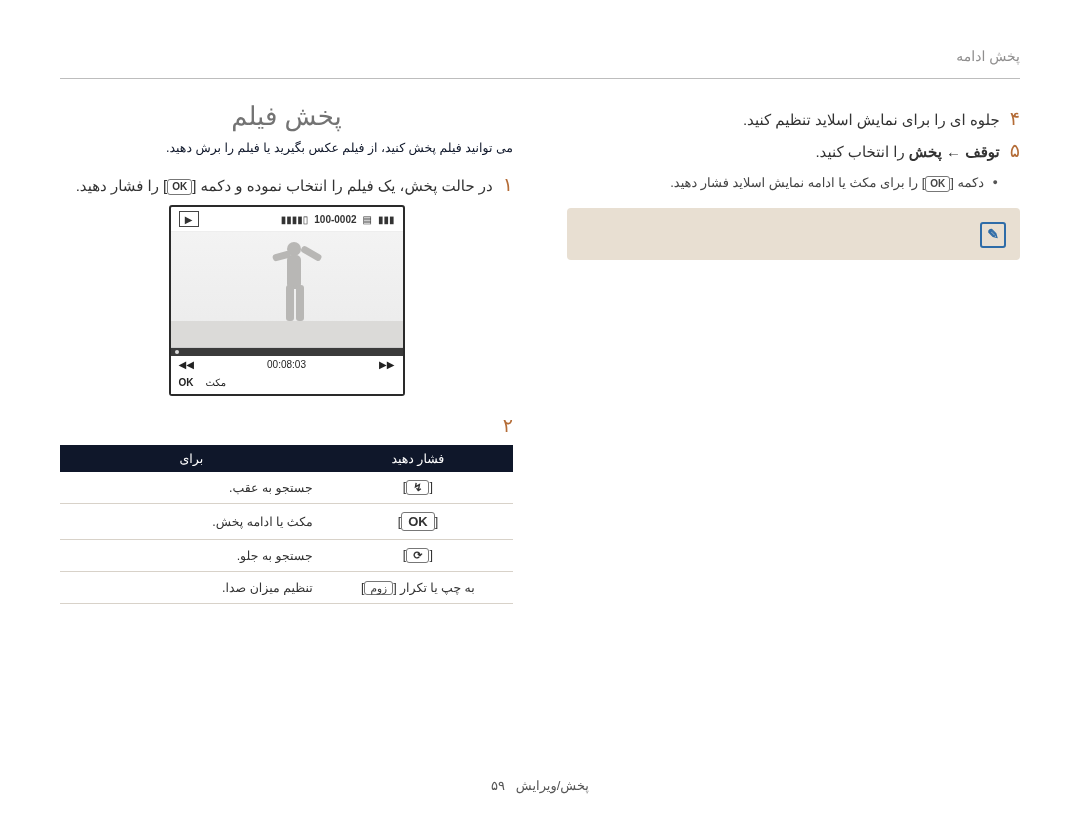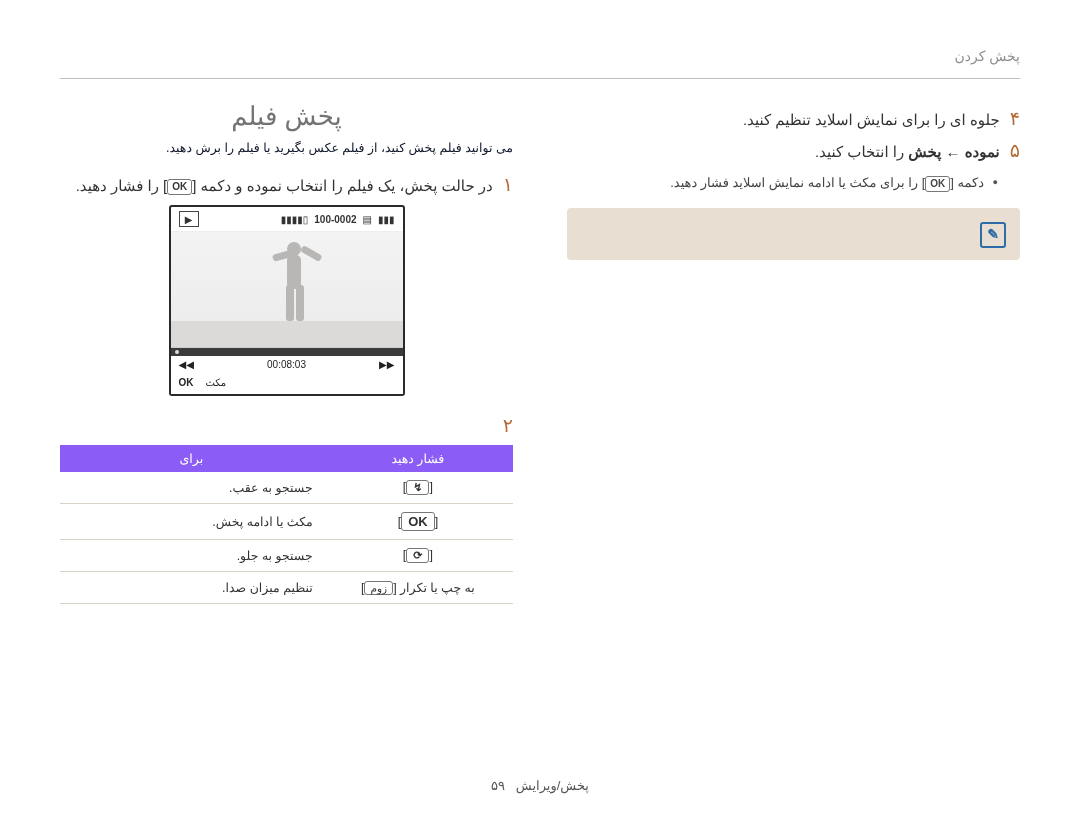--- a/index.html
+++ b/index.html
@@ -216,21 +216,21 @@
     font-size: 10px;
     font-family: Arial;
   }
   
   .ctrl-table {
     width: 100%;
     border-collapse: collapse;
     font-size: 12.5px;
   }
   .ctrl-table th {
-    background: #8b5cf6;
+    background: #0f172a;
     color: #fff;
     font-weight: normal;
     padding: 6px 10px;
     text-align: center;
   }
   .ctrl-table td {
     border-bottom: 1px solid #d8d2c9;
     padding: 8px 10px;
     text-align: center;
     vertical-align: middle;
@@ -261,36 +261,36 @@
     font-size: 13px;
     color: #555;
     direction: rtl;
   }
 </style>
 </head>
 <body>
 
 <div class="page">
   <div class="top-section">
-    <span>پخش کردن</span>
+    <span>پخش ادامه</span>
   </div>
 
   <div class="columns">
 
     <div class="col col-right">
 
       <div class="step-line">
         <span class="step-num">۴</span>
         <span>جلوه ای را برای نمایش اسلاید تنظیم کنید.</span>
       </div>
 
       <div class="step-line">
         <span class="step-num">۵</span>
         <span>
-          <b>نموده ← پخش</b><span> را انتخاب کنید.</span>
+          <b>توقف ← پخش</b><span> را انتخاب کنید.</span>
         </span>
       </div>
 
       <ul class="bullets">
         <li>
           <span>دکمه </span>[<span class="ok-chip">OK</span>]<span> را برای مکث یا ادامه نمایش اسلاید فشار دهید.</span>
         </li>
       </ul>
 
       <div class="note-box">

